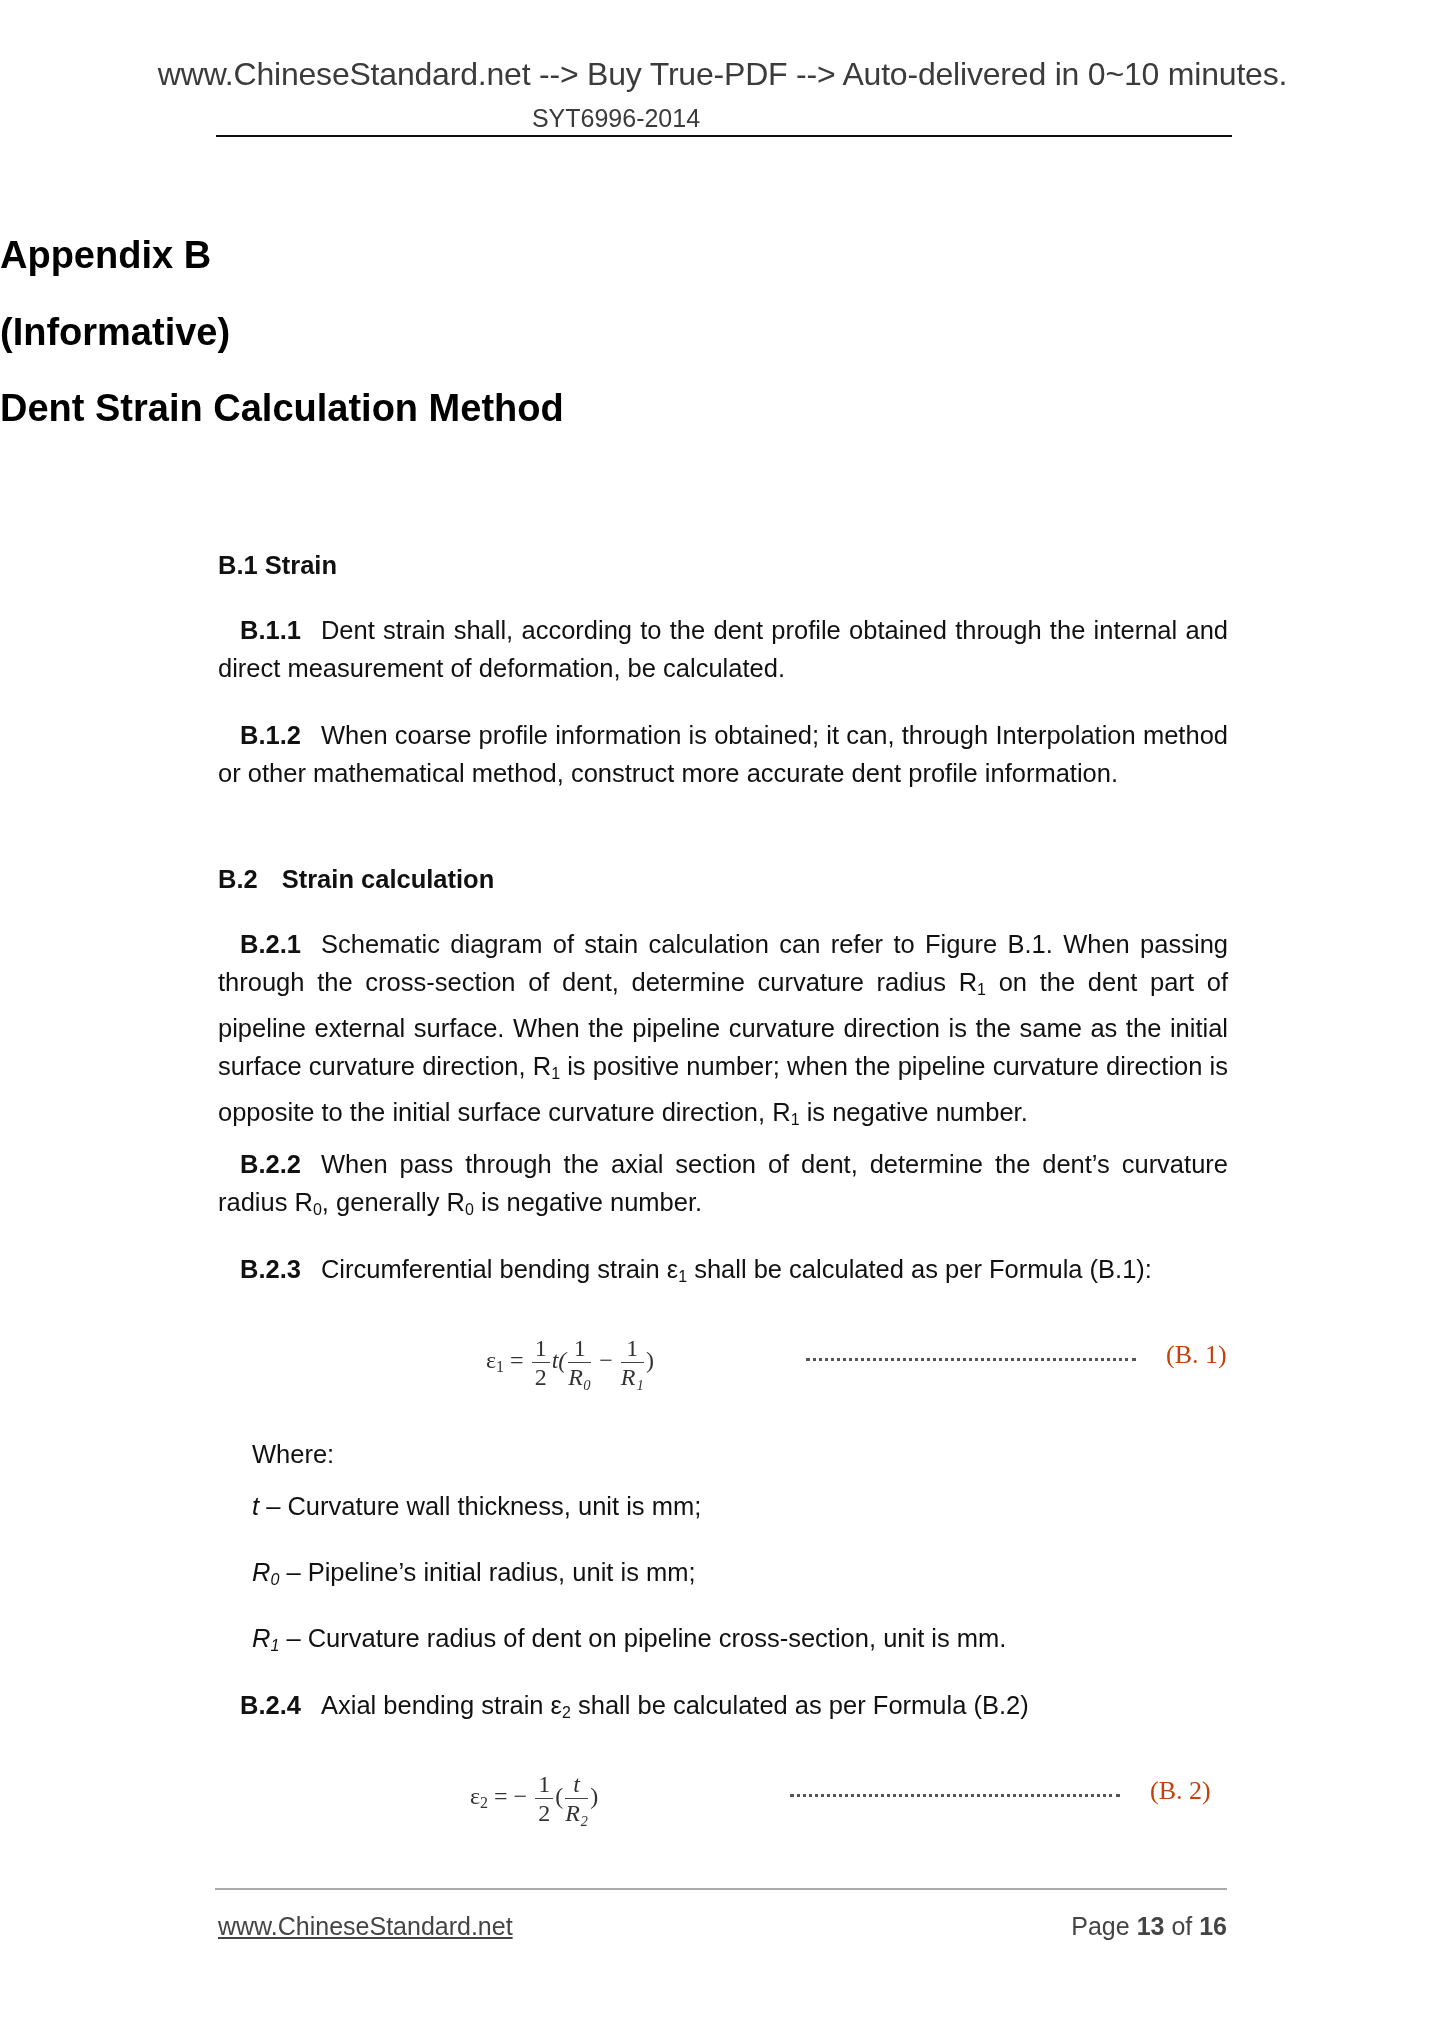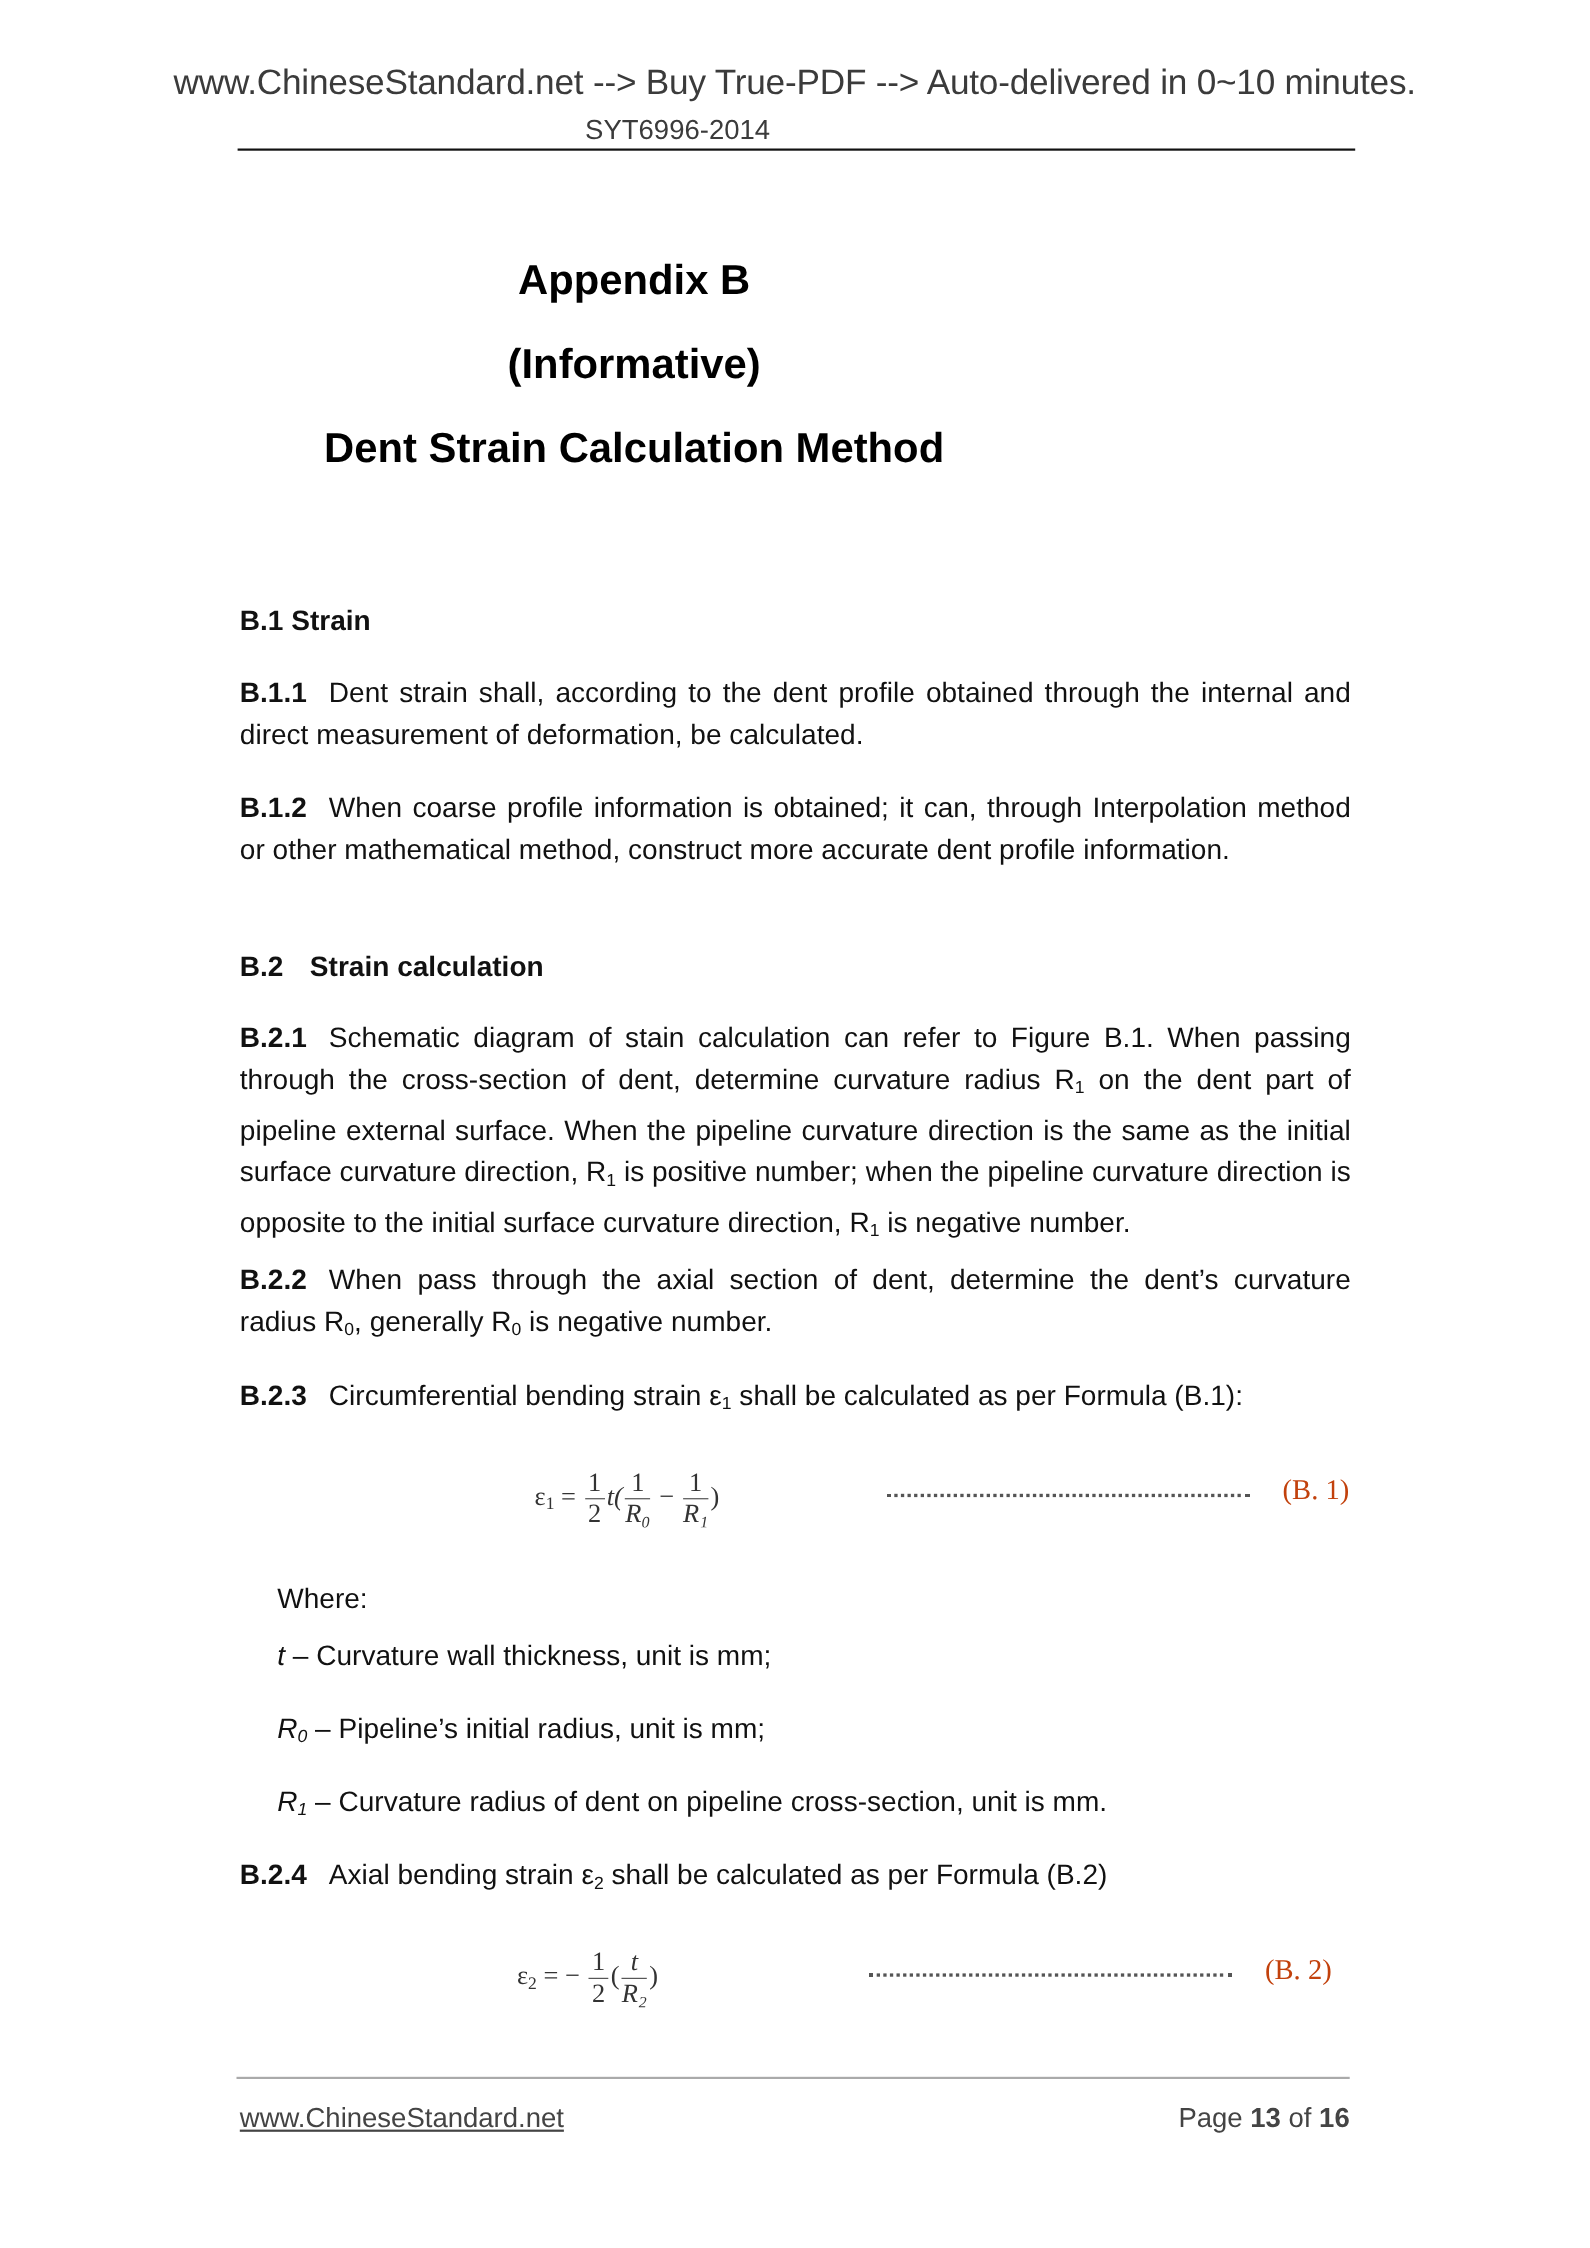--- a/index.html
+++ b/index.html
@@ -12,30 +12,30 @@
       font-size: 32px; color: #3b3b3b; letter-spacing: -0.2px;
     }
     .hdr-line2 {
       position: absolute; top: 104px; left: 0; width: 1232px; text-align: center;
       font-size: 25px; color: #3b3b3b;
     }
     .hdr-rule {
       position: absolute; top: 135px; left: 216px; width: 1016px; height: 2px; background: #111;
     }
     .title {
-      position: absolute; left: 0; width: 1153px; text-align: center;
+      position: absolute; left: 0; width: 1153px; text-align: left;
       font-weight: bold; font-size: 38px; color: #000;
     }
     .t1 { top: 234px; }
     .t2 { top: 311px; }
     .t3 { top: 387px; }
     .block { position: absolute; left: 218px; width: 1010px; font-size: 25.5px; line-height: 38px; color: #111; }
     .justify { text-align: justify; text-align-last: left; }
     .b { font-weight: bold; }
-    .num { font-weight: bold; margin-right: 20px; }
+    .num { font-weight: bold; margin-right: 20px; margin-left: 22px; }
     .sub { font-size: 16px; vertical-align: -4px; }
     .ital { font-style: italic; }
     .indent { left: 252px; }
     .formula {
       position: absolute; left: 470px; width: 760px; height: 80px;
       font-family: "Liberation Serif", serif; color: #333; font-size: 24px;
     }
     .f-lhs { position: absolute; left: 0; top: 22px; }
     .frac { display: inline-block; vertical-align: middle; text-align: center; margin: 0 2px; }
     .frac .n { display: block; border-bottom: 1px solid #444; padding: 0 3px; line-height: 28px; }

